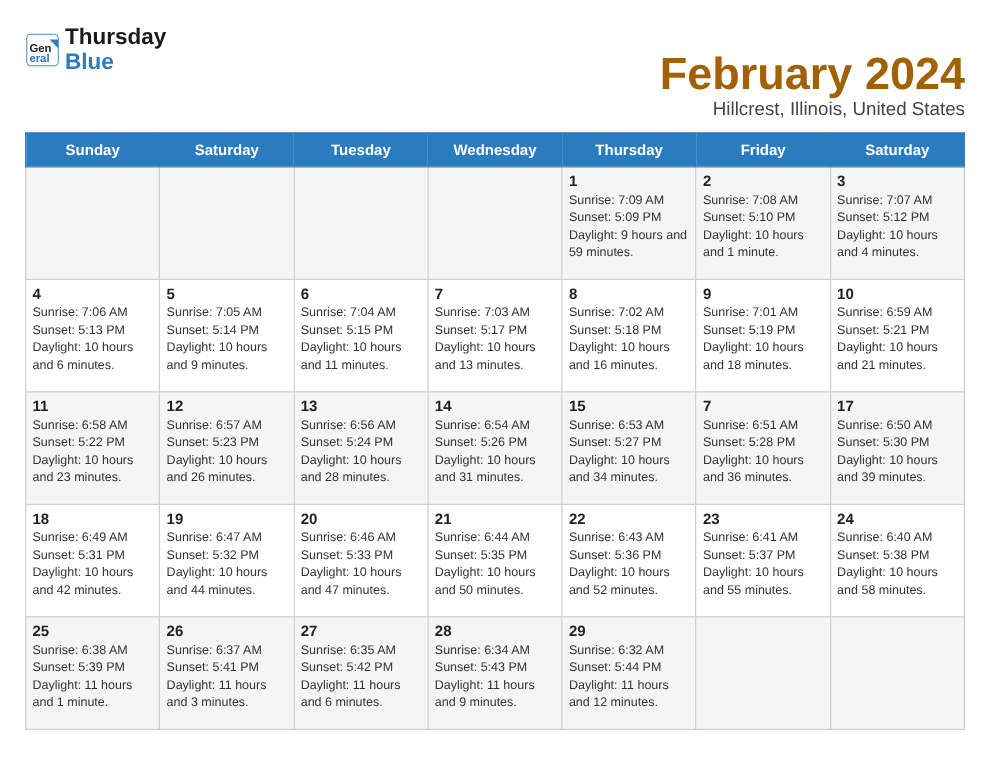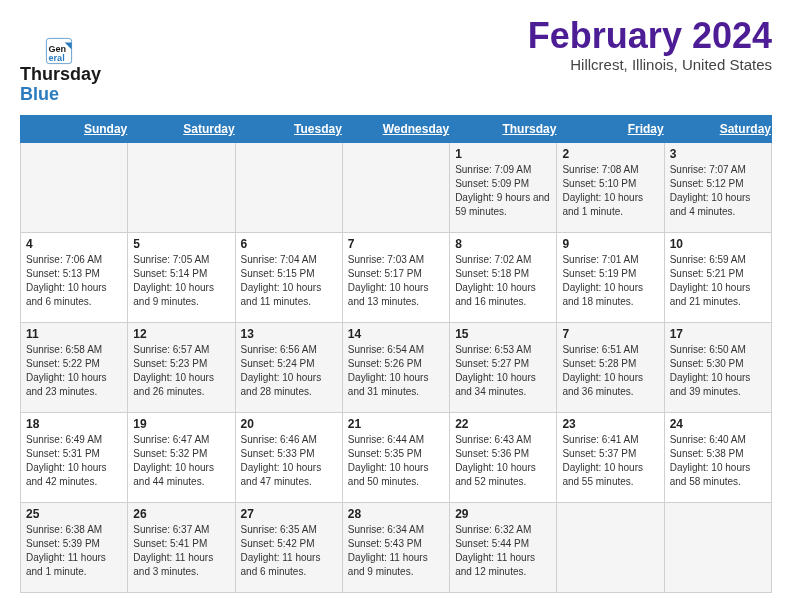--- a/index.html
+++ b/index.html
@@ -12,22 +12,21 @@
     }
     .header {
       display: flex;
       justify-content: space-between;
       align-items: flex-start;
       margin-bottom: 10px;
     }
     .logo {
       display: flex;
       align-items: center;
-      margin-top: 21px;
-      flex-direction: column;
+      margin-top: 4px;
     }
     .logo-text {
       font-size: 18px;
       font-weight: bold;
       color: #1a1a1a;
       line-height: 1.1;
     }
     .logo-text span {
       color: #2b7bbf;
     }
@@ -35,41 +34,41 @@
       width: 28px;
       height: 28px;
       margin-right: 4px;
     }
     .title-area {
       text-align: right;
     }
     .main-title {
       font-size: 36px;
       font-weight: bold;
-      color: #4c1d95;
+      color: #a16207;
       line-height: 1.1;
+      margin-top: 23px;
     }
     .subtitle {
       font-size: 15px;
       color: #444;
     }
     table {
       width: 100%;
       border-collapse: collapse;
       table-layout: fixed;
     }
     thead tr th {
       background-color: #2b7bbf;
       color: #fff;
       font-size: 12px;
       font-weight: bold;
       padding: 6px 0;
-      text-align: right;
+      text-align: center;
       border: 1px solid #2b7bbf;
-      text-decoration: underline;
     }
     tbody tr td {
       border: 1px solid #d0d0d0;
       vertical-align: top;
       padding: 4px 5px;
       font-size: 10.5px;
       color: #222;
       height: 90px;
     }
     tbody tr:nth-child(odd) td {

